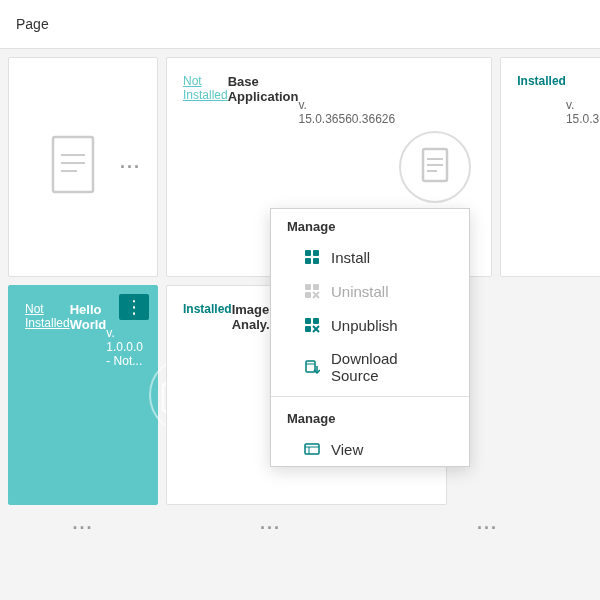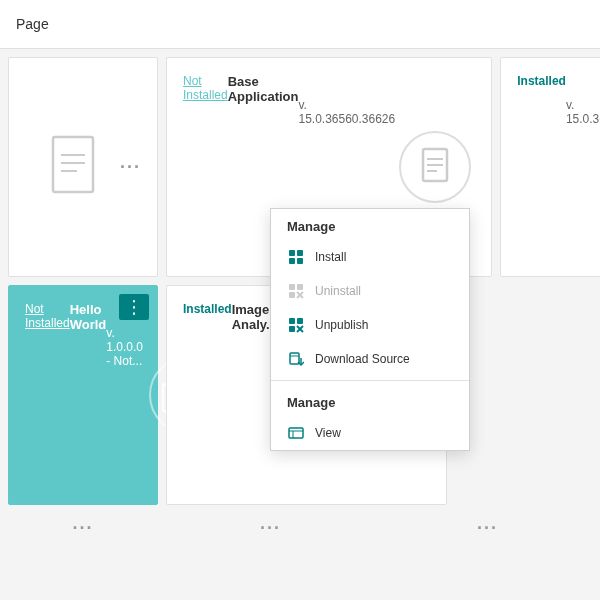--- a/index.html
+++ b/index.html
@@ -125,22 +125,22 @@
     .menu-section-label {
       padding: 10px 16px 6px;
       font-size: 13px;
       font-weight: 600;
       color: #333;
     }
 
     .menu-item {
       display: flex;
       align-items: center;
-      padding: 8px 16px;
-      font-size: 12px;
+      padding: 8px 32px;
+      font-size: 15px;
       color: #333;
       cursor: pointer;
       gap: 10px;
     }
 
     .menu-item.disabled {
       color: #aaa;
       cursor: default;
     }
 

